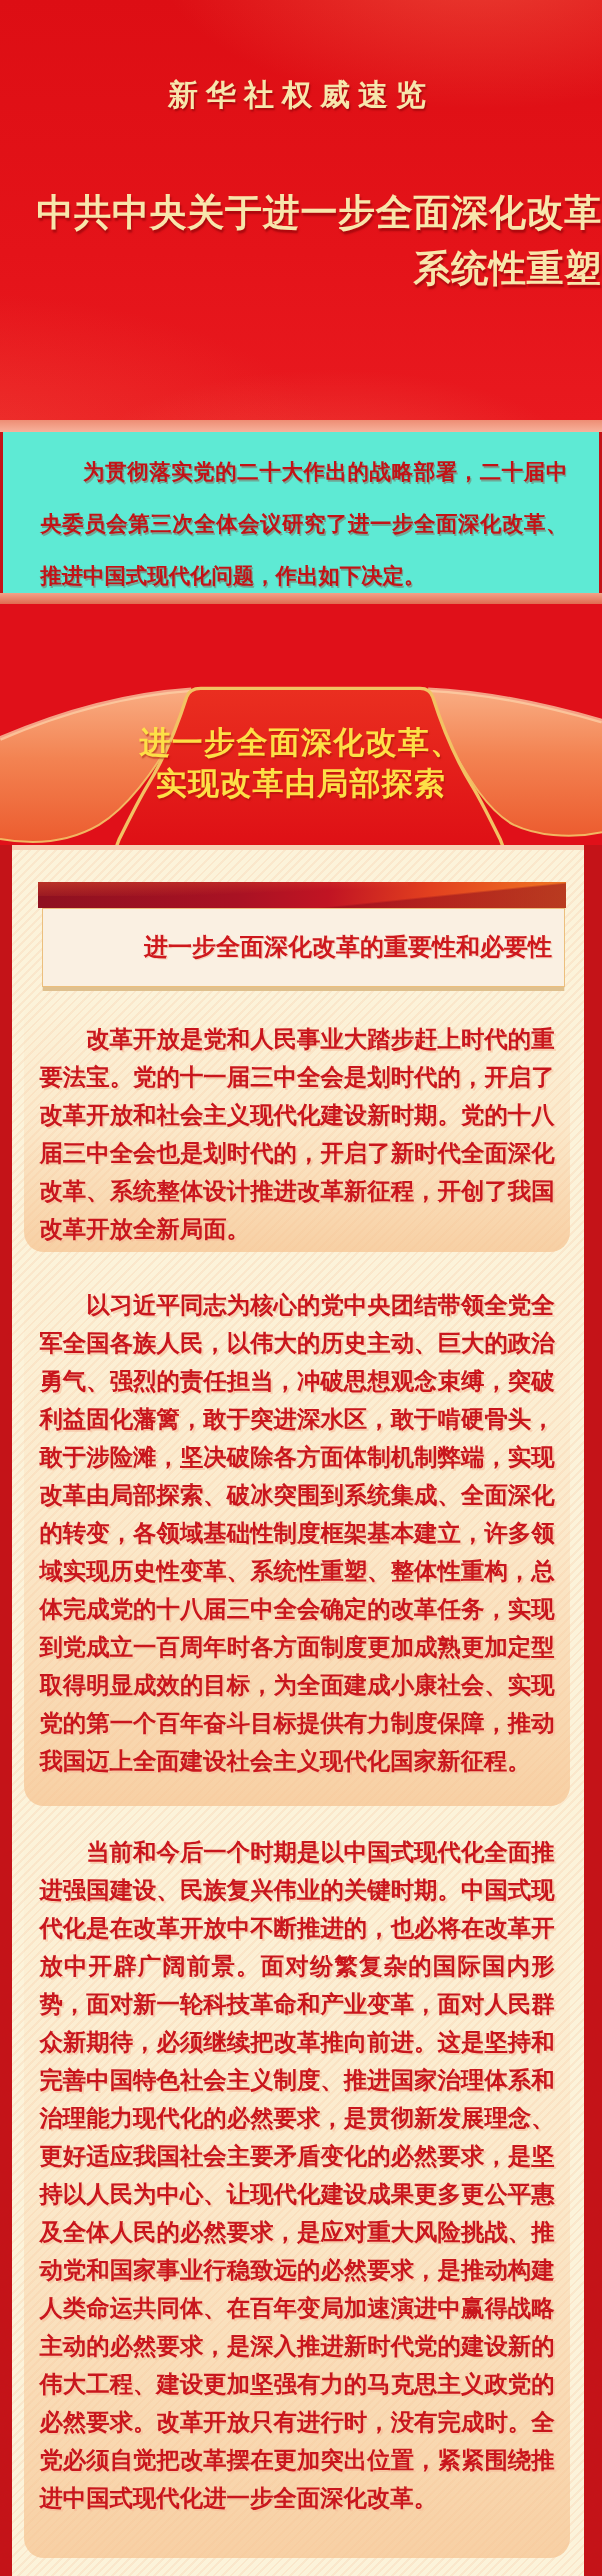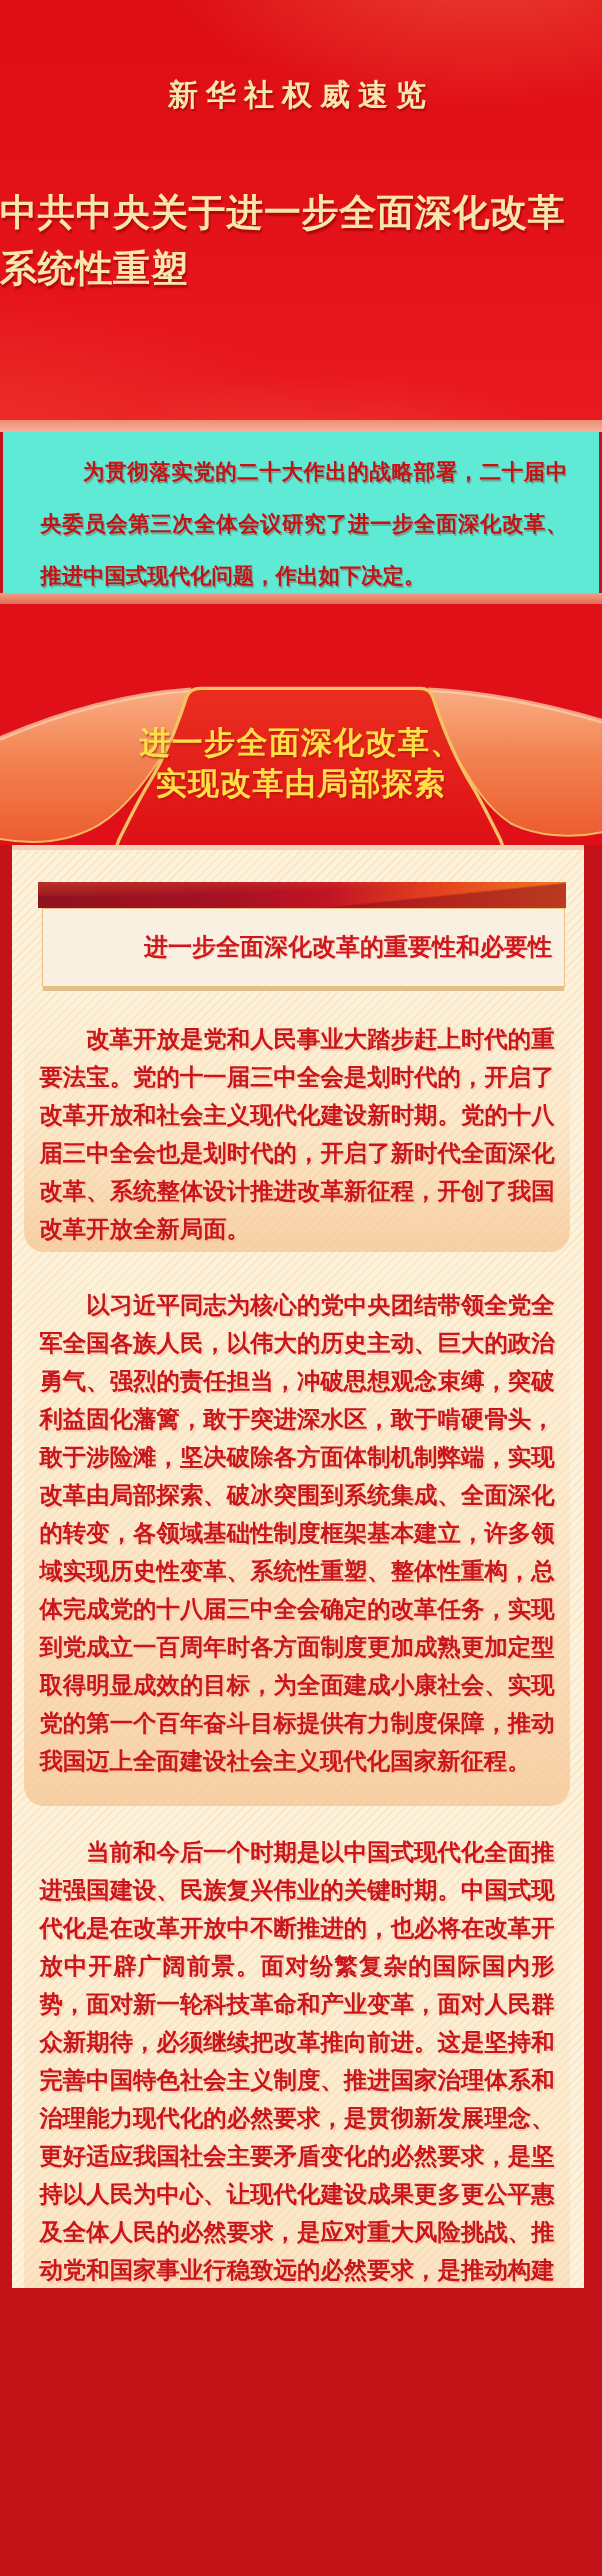--- a/index.html
+++ b/index.html
@@ -1,36 +1,36 @@
 <!DOCTYPE html>
 <html style="font-size:10.7px"><head>
 <meta charset="utf-8">
 <style>
   html,body{margin:0;padding:0;background:#c41318;}
   #page{
-    position:relative;width:602px;height:2288px;overflow:hidden;
+    position:relative;width:602px;height:2576px;overflow:hidden;
     font-family:Liberation Sans, sans-serif;
     background:#c41318;
   }
   
   .header{
     position:absolute;top:0;left:0;width:602px;height:420px;
     background:
       radial-gradient(90% 60% at 80% -10%, rgba(252,124,88,.45), rgba(252,124,88,0) 60%),
       radial-gradient(120% 70% at -10% 108%, rgba(250,110,80,.30), rgba(250,110,80,0) 55%),
       radial-gradient(70% 40% at 55% 112%, rgba(255,150,110,.25), rgba(255,150,110,0) 60%),
       linear-gradient(180deg,#dd0e14 0%,#e41319 60%,#e9191f 100%);
   }
   .brand{
     position:absolute;top:75px;left:0;width:100%;height:33px;
     text-align:center;font-size:30px;font-weight:700;letter-spacing:8px;
     color:#f7e6ad;text-shadow:1.3px 2px 2px rgba(120,0,5,.55);
   }
   .title{
-    position:absolute;top:185px;left:0;width:100%;text-align:left;
+    position:absolute;top:185px;left:0;width:100%;text-align:right;
     font-size:37px;line-height:56px;font-weight:900;color:#f8e6ac;
     text-shadow:1.3px 2.7px 2px rgba(125,0,5,.55);letter-spacing:0.7px;
   }
   
   .band-top{position:absolute;top:420px;left:0;width:602px;height:12px;
     background:linear-gradient(180deg,#ee8d74,#f7b29c);}
   .beige-box{position:absolute;top:432px;left:3.3px;width:596px;height:161px;
     background:#5eead4;}
   .intro-text{
     margin:0;padding:14px 32px 0 37px;

